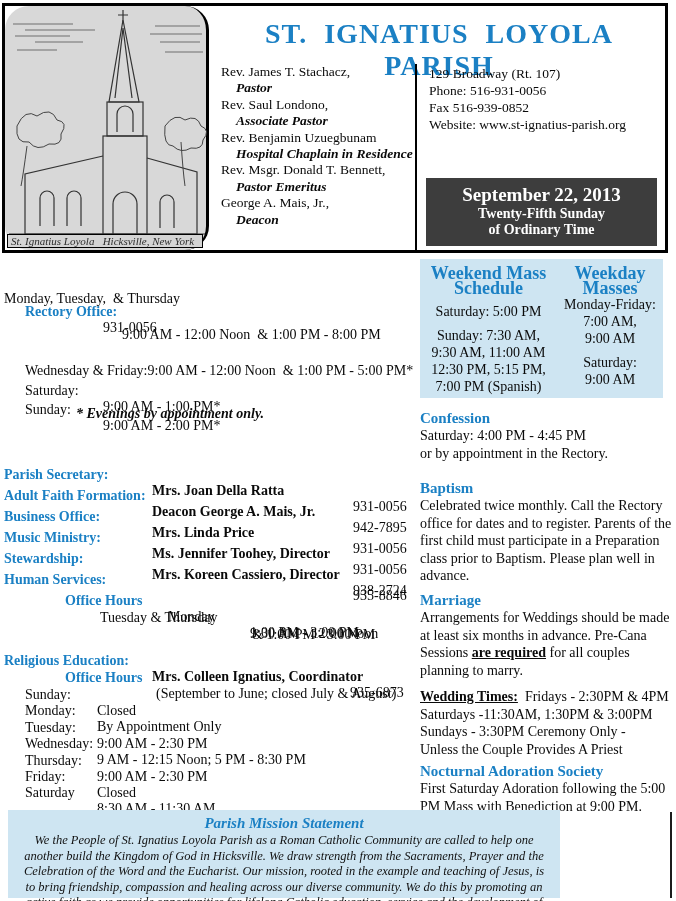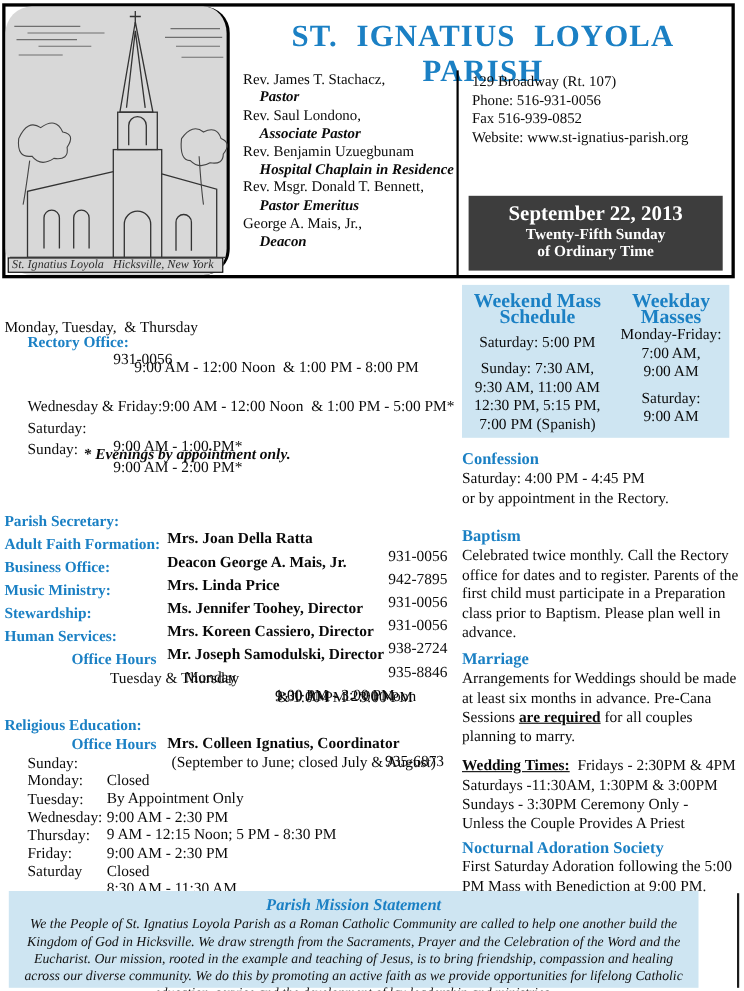--- a/index.html
+++ b/index.html
@@ -41,21 +41,21 @@
   .mass-col-weekend { width:137px; padding-top:7px; }
   .mass-col-weekday { width:106px; padding-top:7px; }
   .mass-title { color:#1b80c4; font-weight:bold; font-size:18px; line-height:15px; }
   .mass-line { line-height:17px; }
   .mass-gap { height:7px; }
   .sec-title { color:#1b80c4; font-weight:bold; font-size:15px; }
   .sec-body { line-height:17.5px; }
   .ub { font-weight:bold; text-decoration:underline; }
 
   
-  .mission { position:absolute; left:8px; top:810px; width:627px; height:88px; background:#cee5f2; text-align:center; font-style:italic; }
+  .mission { position:absolute; left:8px; top:810px; width:552px; height:88px; background:#cee5f2; text-align:center; font-style:italic; }
   .mission-title { color:#1b80c4; font-weight:bold; font-size:15px; padding-top:5px; }
   .mission-body { font-size:12.5px; line-height:15.5px; padding:1px 12px 0 12px; color:#111; }
   .edge-line { position:absolute; left:670px; top:812px; width:2px; height:86px; background:#1c1c1c; }
 </style>
 </head>
 <body>
 
 <div id="page">
 
   <div class="header-box">
@@ -161,21 +161,20 @@
       <span class="s-name">Ms. Jennifer Toohey, Director</span>
       <span class="s-phone">931-0056</span>
     </div>
     <div class="ln" style="top:252px;">
       <span class="s-label hd">Stewardship:</span>
       <span class="s-name">Mrs. Koreen Cassiero, Director</span>
       <span class="s-phone">938-2724</span>
     </div>
     <div class="ln" style="top:273px;">
       <span class="s-label hd">Human Services:</span>
-      <span class="s-name">Mr. Joseph Samodulski, Director</span>
       <span class="s-phone">935-8846</span>
     </div>
 
     <div class="ln" style="top:294px;">
       <span class="abs hd" style="left:61px;">Office Hours</span>
       <span class="abs" style="left:164px;">Monday</span>
       <span class="abs" style="left:246px;">1:00 PM - 3:00 PM</span>
     </div>
     <div class="ln" style="top:311px;">
       <span class="abs" style="left:96px;">Tuesday &amp; Thursday</span>

